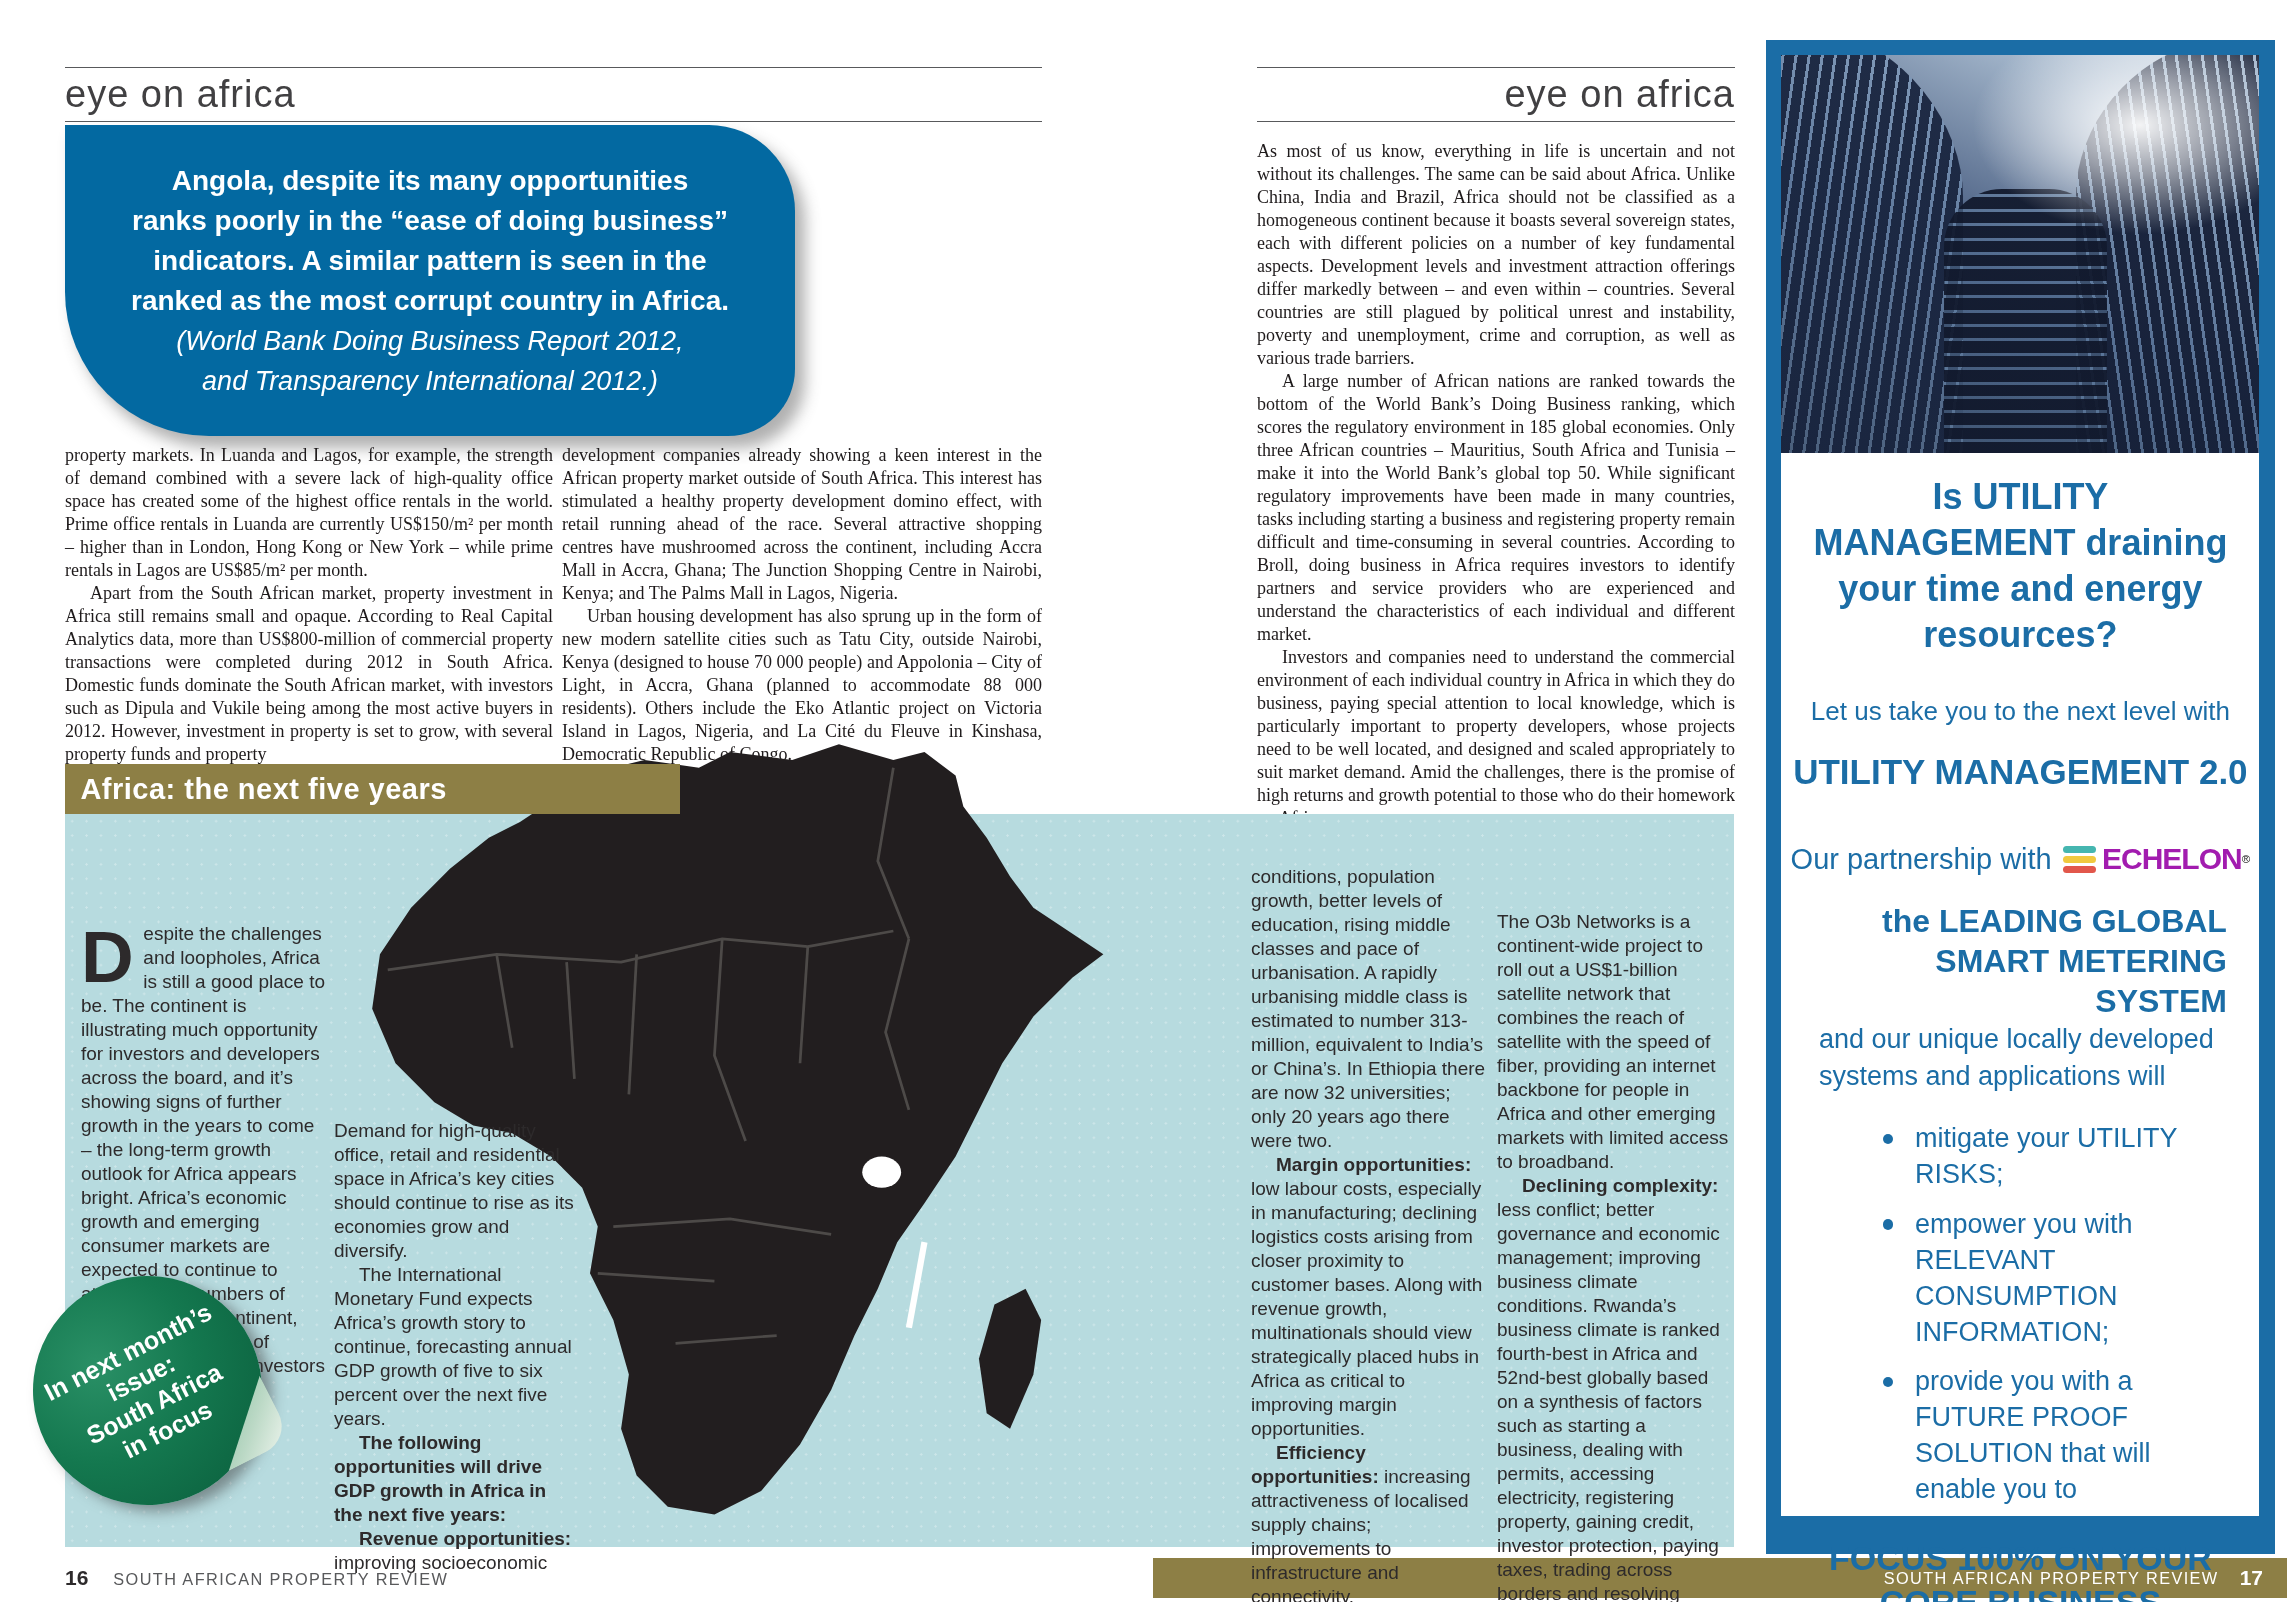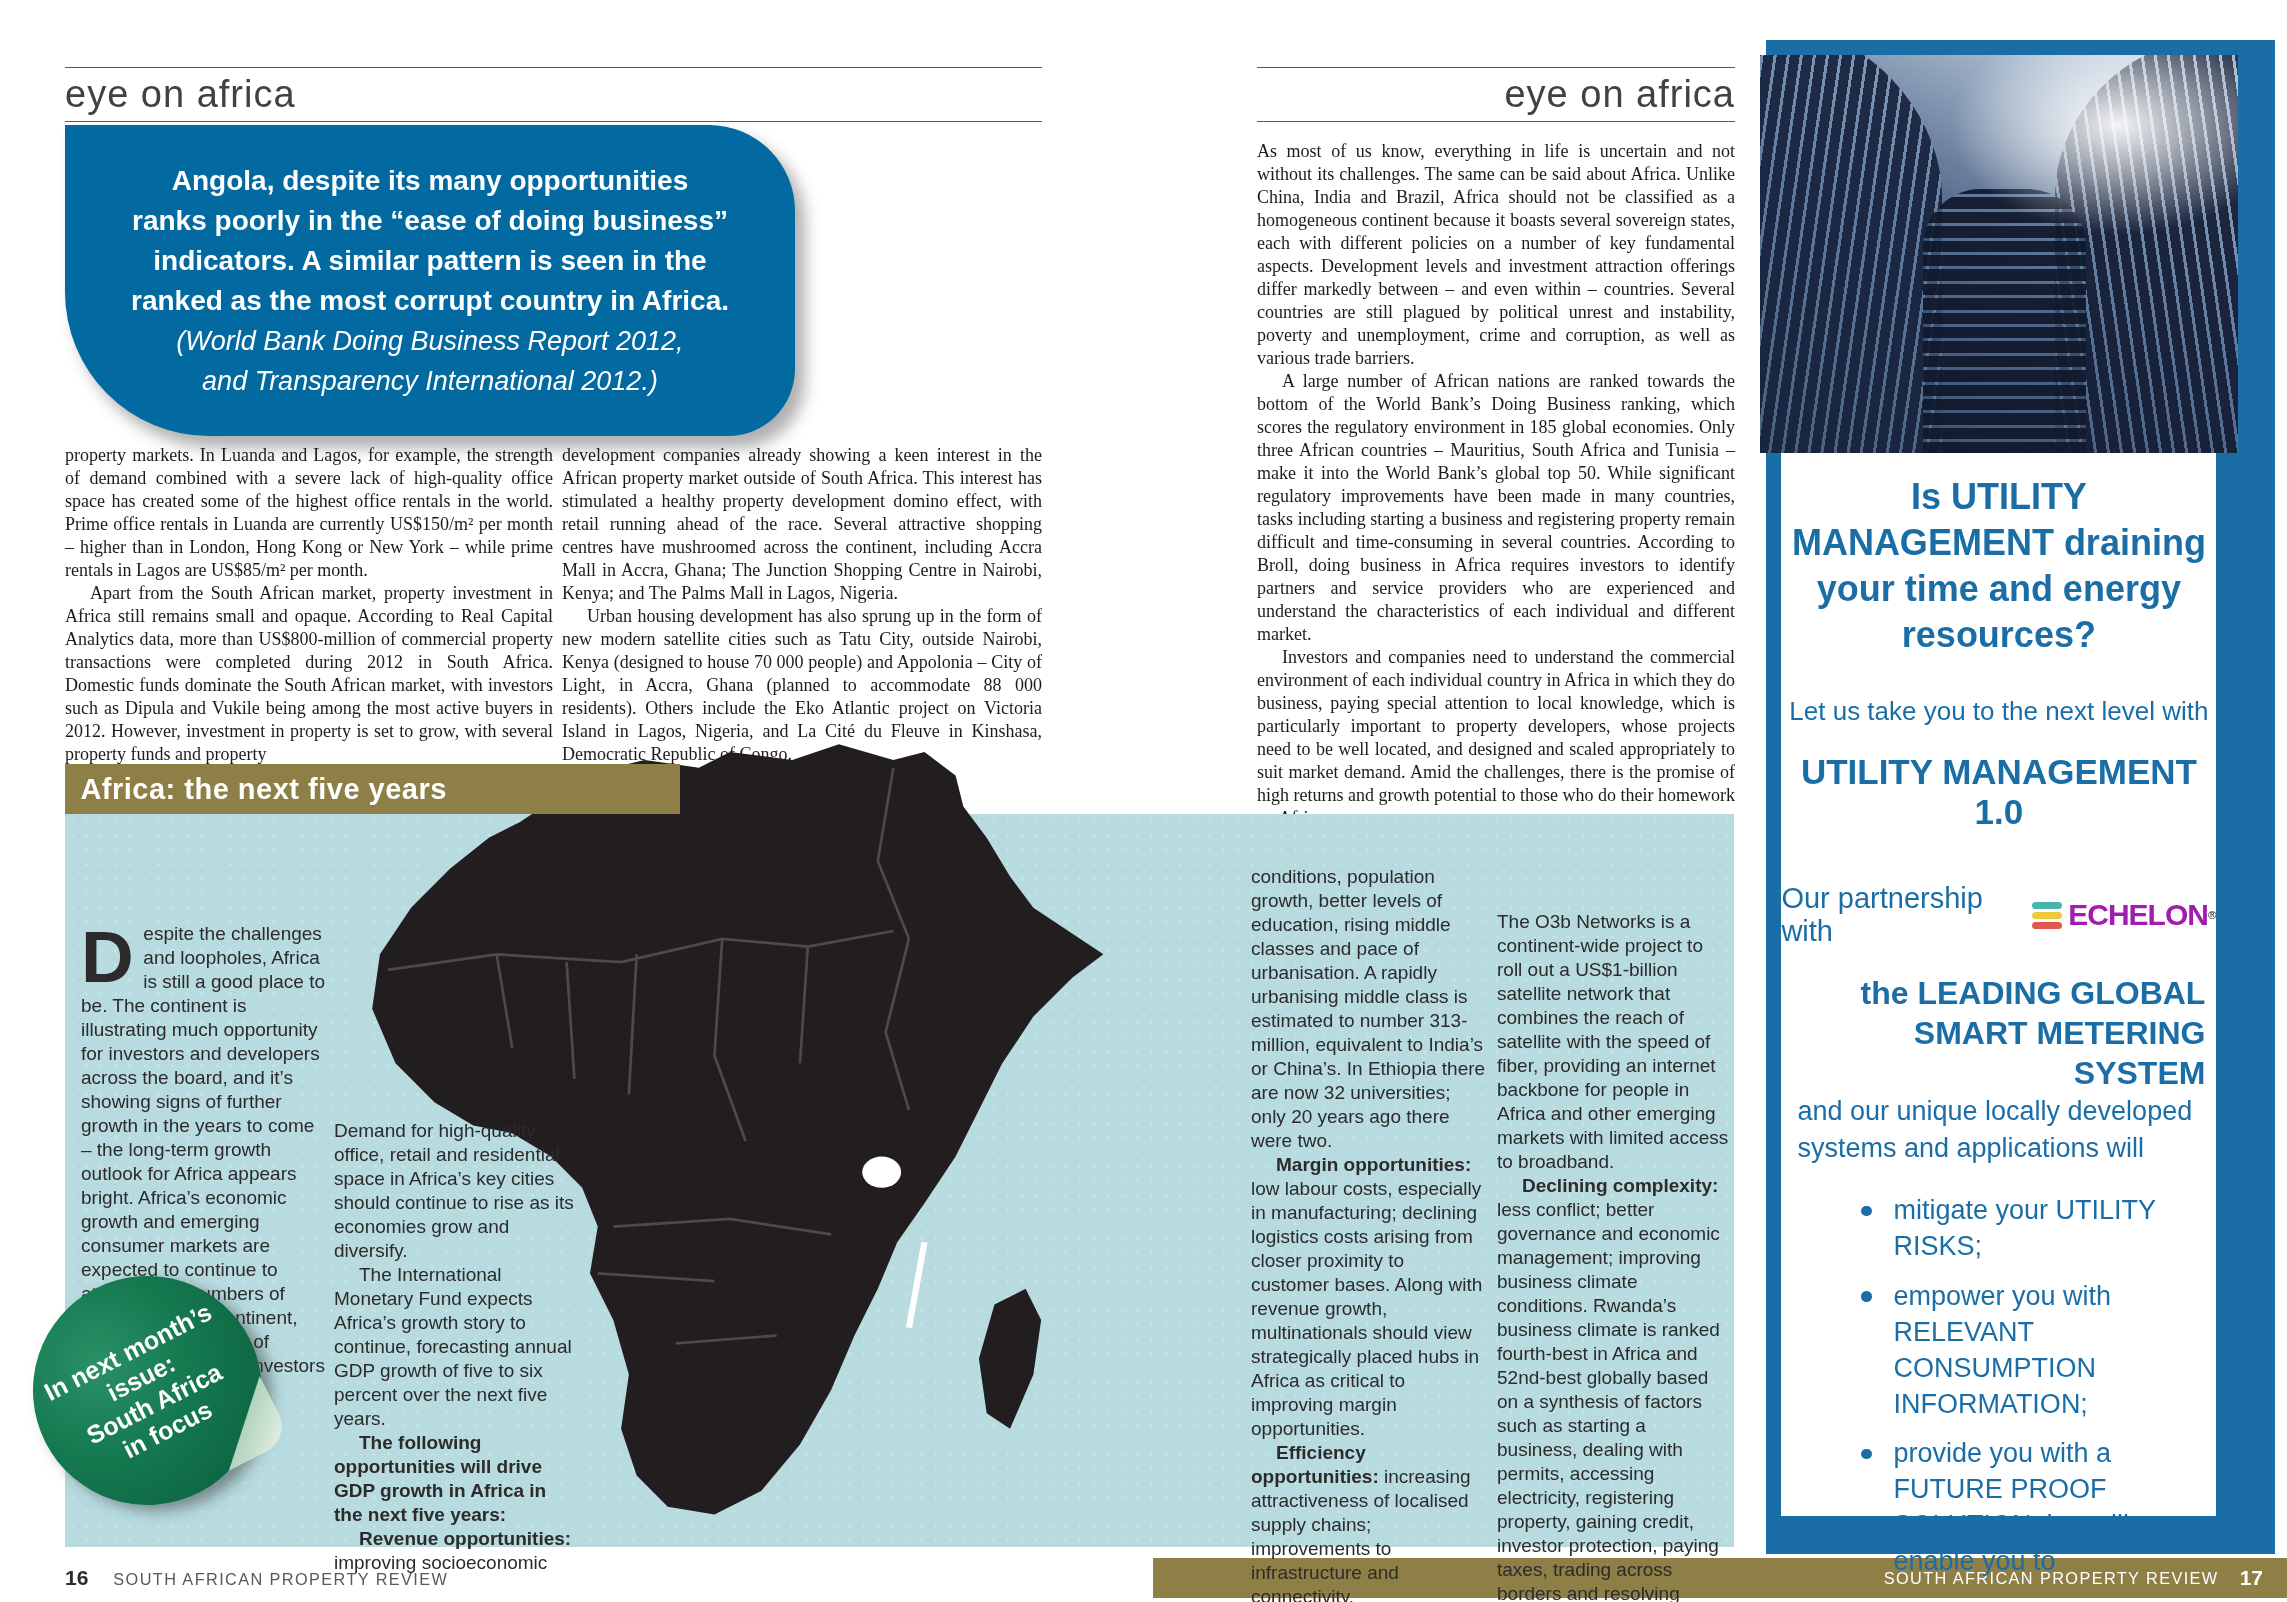--- a/index.html
+++ b/index.html
@@ -55,21 +55,21 @@
   
   .foot-left{left:65px;top:1566px;font-size:16.3px;letter-spacing:1.4px;color:#58595b;}
   .foot-left .num{font-size:21px;font-weight:bold;color:#2d2a2b;letter-spacing:0;margin-right:25px;}
   .foot-bar{left:1153px;top:1558px;width:1135px;height:40px;background:#8d7f45;display:flex;
             align-items:center;justify-content:flex-end;padding-right:25px;box-sizing:border-box;z-index:0;}
   .foot-bar .txt{color:#ffffff;font-size:16.3px;letter-spacing:1.4px;}
   .foot-bar .num{color:#ffffff;font-size:21px;font-weight:bold;margin-left:21px;}
 
   
   .ad-frame{left:1766px;top:40px;width:509px;height:1514px;background:#1b6da6;z-index:6;}
-  .ad-inner{position:absolute;left:15.4px;top:15.4px;width:435px;height:1461px;background:#ffffff;
+  .ad-inner{position:absolute;left:15.4px;top:15.4px;width:478px;height:1461px;background:#ffffff;
             display:flex;flex-direction:column;align-items:center;box-sizing:border-box;}
   .ad-photo{width:478px;height:398px;position:relative;overflow:hidden;flex:none;
             background:linear-gradient(205deg,#d8e2ec 0%,#9db0c6 20%,#40557a 55%,#131c30 100%);}
   .ph-sky{position:absolute;left:40%;top:-10%;width:70%;height:55%;
           background:radial-gradient(closest-side,rgba(255,255,255,.95) 0%,rgba(255,255,255,.55) 45%,transparent 100%);}
   .ph-tower1{position:absolute;left:-29px;top:-19px;width:211px;height:442px;transform:skewY(14deg);
           border-radius:0 134px 0 0;background:repeating-linear-gradient(98deg,rgba(26,38,64,.95) 0 9.6px,rgba(120,150,185,.55) 9.6px 12.5px);}
   .ph-tower2{position:absolute;right:-38px;top:-9.6px;width:221px;height:452px;transform:skewY(-12deg);
           border-radius:125px 0 0 0;background:repeating-linear-gradient(82deg,rgba(22,32,56,.95) 0 9.6px,rgba(110,140,175,.5) 9.6px 12.5px);}
   .ph-tower3{position:absolute;left:163px;top:134px;width:163px;height:279px;
@@ -198,21 +198,21 @@
   <div class="abs ad-frame">
     <div class="ad-inner">
       <div class="ad-photo">
         <div class="ph-tower1"></div>
         <div class="ph-tower2"></div>
         <div class="ph-tower3"></div>
         <div class="ph-sky"></div>
       </div>
       <div class="ad-h1">Is UTILITY MANAGEMENT draining your time and energy resources?</div>
       <div class="ad-sub">Let us take you to the next level with</div>
-      <div class="ad-prod">UTILITY MANAGEMENT 1.0</div>
+      <div class="ad-prod">UTILITY MANAGEMENT 2.0</div>
       <div class="ad-partner">
         <span class="pre">Our partnership with</span>
         <span class="ech-icon">
           <i style="background:#45b6b0;"></i>
             <i style="background:#f0c93f;"></i>
             <i style="background:#e2574b;"></i>
         </span>
         <span class="ech-name">ECHELON</span>
         <span class="ech-mark">®</span>
       </div>

